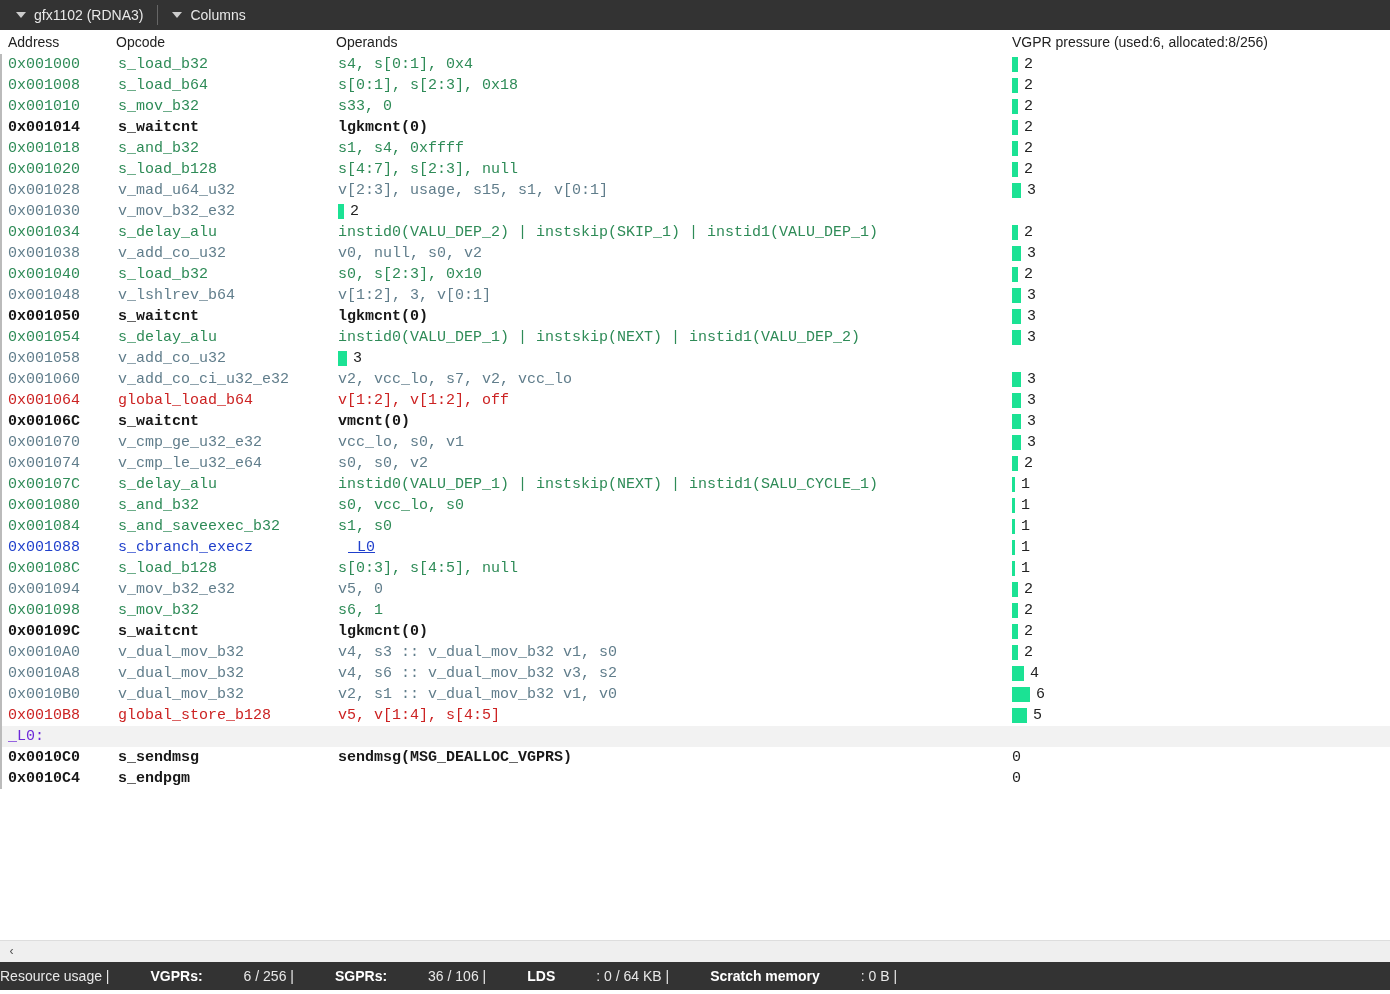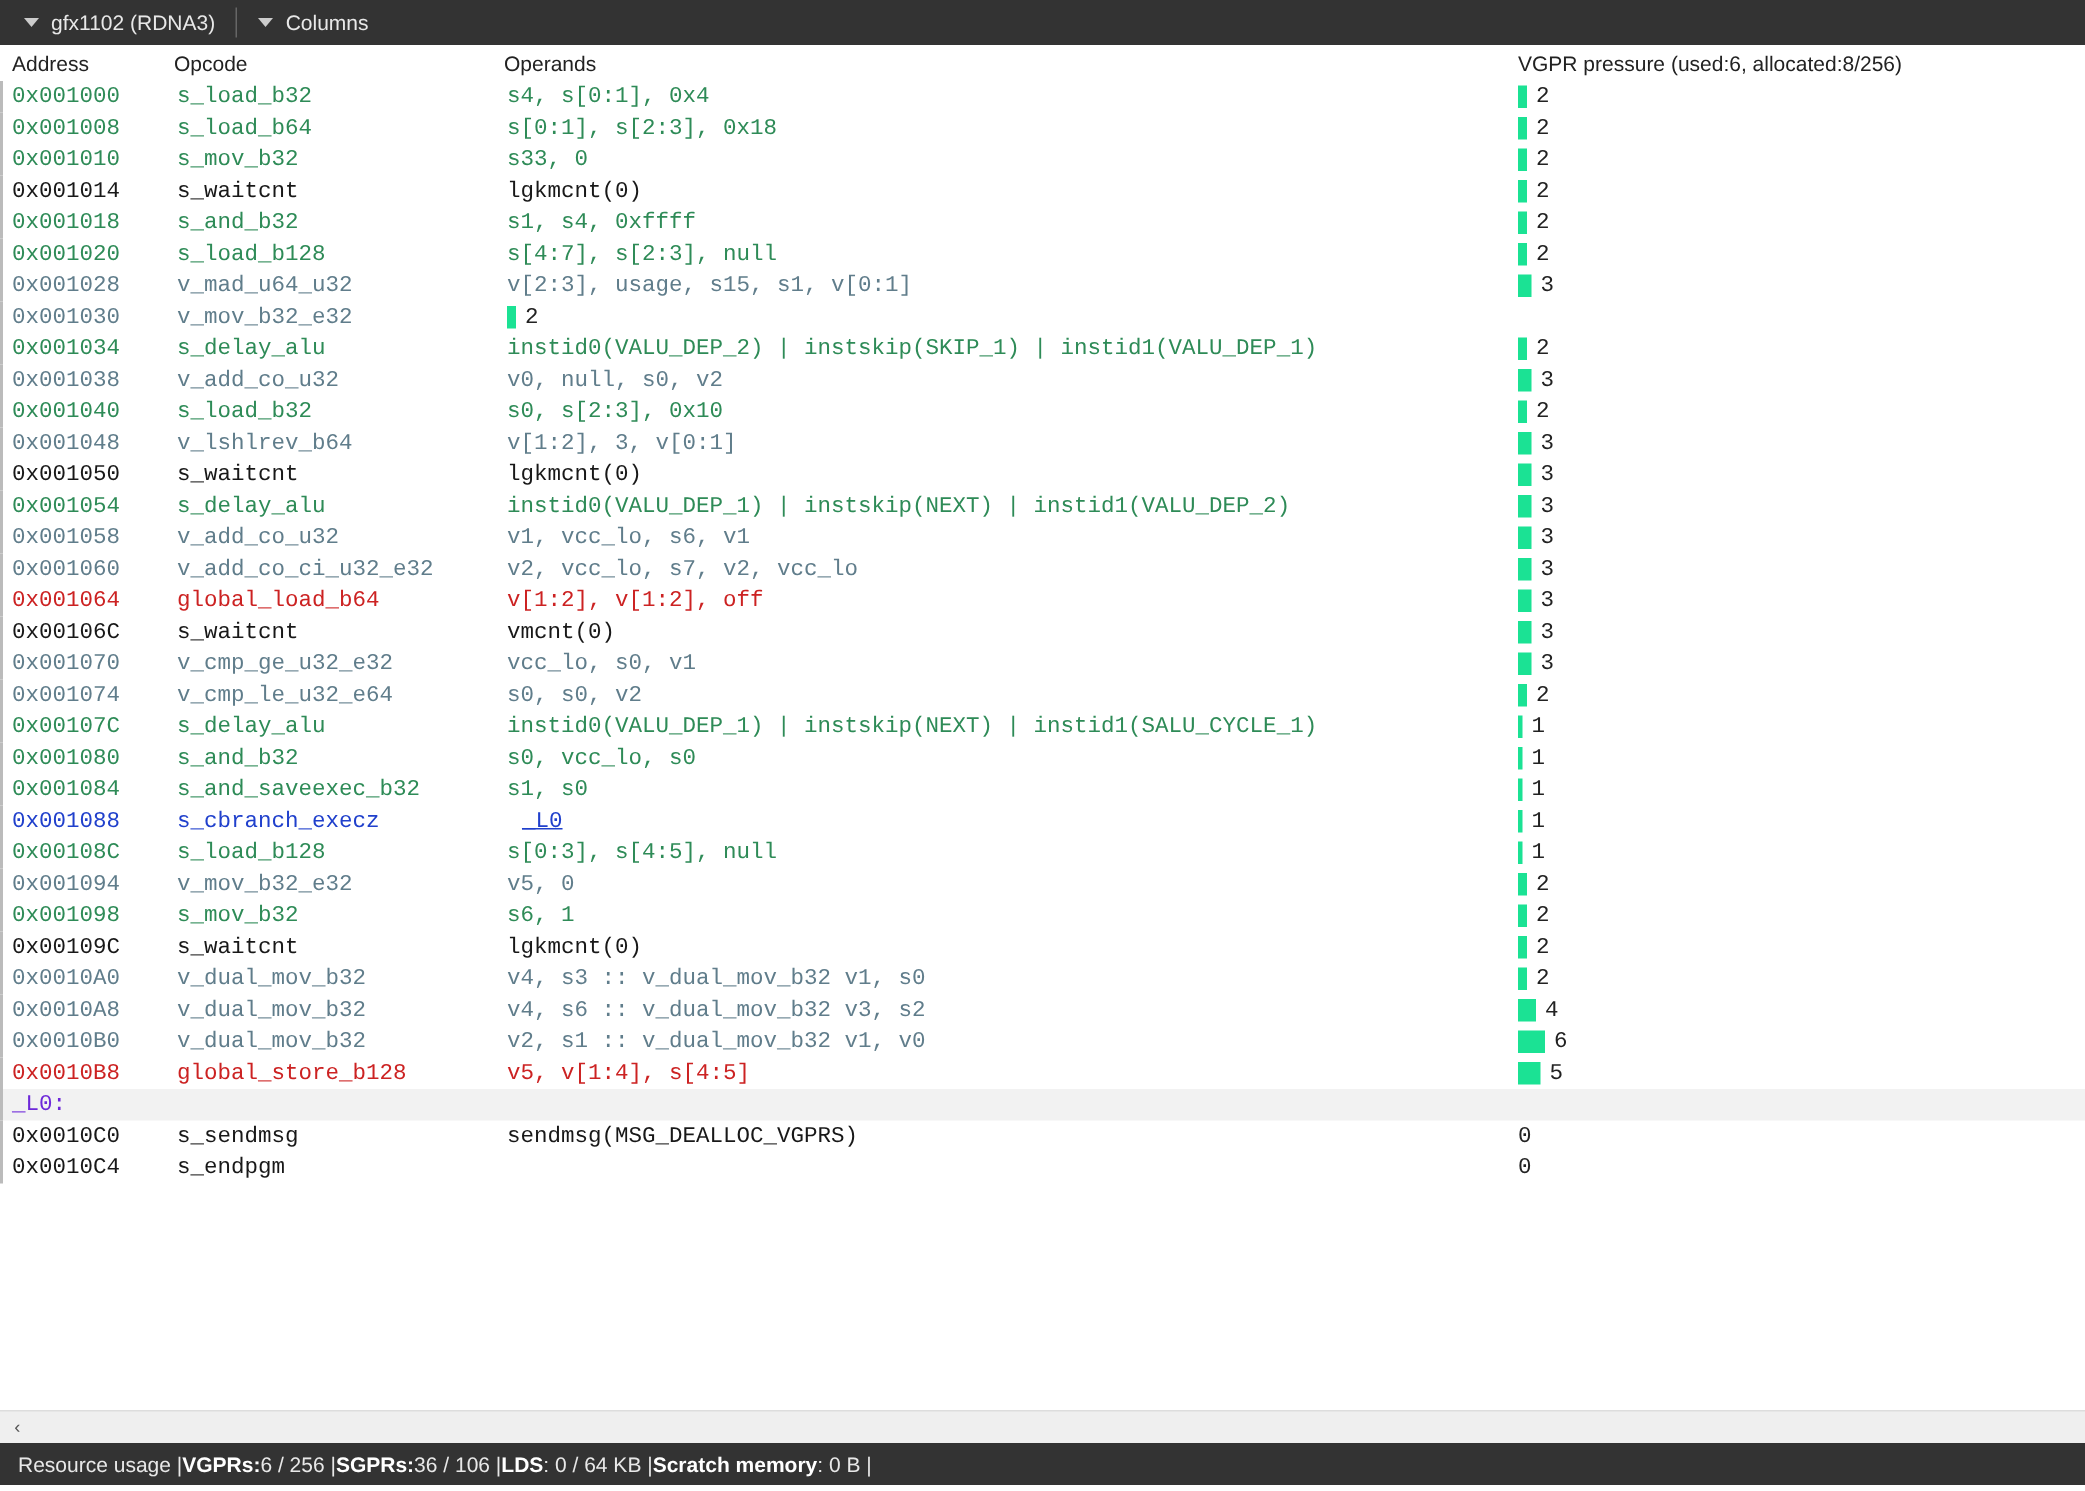--- a/index.html
+++ b/index.html
@@ -15,29 +15,29 @@
   .col-press{ width: 372px; flex: 0 0 372px; }
   .tbl { overflow-y: auto; height: calc(994px - 30px - 28px - 22px - 28px); }
   .row { display: flex; padding: 0 6px; height: 21px; line-height: 21px; border-left: 2px solid #bbb; white-space: pre; }
   .row.label { background: #f2f2f2; }
   .addr { width: 110px; flex: 0 0 110px; }
   .op   { width: 220px; flex: 0 0 220px; }
   .oper { flex: 1 1 auto; }
   .press{ width: 372px; flex: 0 0 372px; display:flex; align-items:center; gap: 6px; }
   .bar  { height: 15px; background:#1be294; display:inline-block; border: 0; }
   .c-salu { color: #2e8b57; } 
-  .c-black{ color: #181818; font-weight: 400; }
+  .c-black{ color: #181818; font-weight: 700; }
   .c-valu { color: #607d8b; } 
   .c-mem  { color: #cc2222; } 
   .c-br   { color: #2040cc; } 
   .c-lbl  { color: #6d28d9; }
   .u { text-decoration: underline; margin-left: 10px; }
   .scrollbar-bottom { height: 22px; background: #efefef; display:flex; align-items:center; padding-left:4px; color:#666; border-top:1px solid #ddd; }
   .sb-chev { font-size:12px; padding:0 4px; color:#555; }
-  .footer { height: 28px; background:#333333; color:#e8e8e8; display:flex; align-items:center; padding:0 12px; font-family:"Segoe UI",Arial,sans-serif; font-size:14px; }
+  .footer { height: 28px; background:#333333; color:#e8e8e8; display:flex; align-items:center; padding:0 0; font-family:"Segoe UI",Arial,sans-serif; font-size:14px;gap:41px; }
   .footer b { color:#fff; font-weight:600; }
 </style>
 </head>
 <body>
 
 <div class="topbar">
   <div class="top-item">
     <span class="chev"></span>
     <span>gfx1102 (RDNA3)</span>
   </div>
@@ -63,21 +63,21 @@
     <div class="row"><div class="addr c-salu">0x001018</div><div class="op c-salu">s_and_b32</div><div class="oper c-salu">s1, s4, 0xffff</div><div class="press"><span class="bar" style="width: 6px;"></span><span style="color: rgb(34, 34, 34);">2</span></div></div>
     <div class="row"><div class="addr c-salu">0x001020</div><div class="op c-salu">s_load_b128</div><div class="oper c-salu">s[4:7], s[2:3], null</div><div class="press"><span class="bar" style="width: 6px;"></span><span style="color: rgb(34, 34, 34);">2</span></div></div>
     <div class="row"><div class="addr c-valu">0x001028</div><div class="op c-valu">v_mad_u64_u32</div><div class="oper c-valu">v[2:3], usage, s15, s1, v[0:1]</div><div class="press"><span class="bar" style="width: 9px;"></span><span style="color: rgb(34, 34, 34);">3</span></div></div>
     <div class="row"><div class="addr c-valu">0x001030</div><div class="op c-valu">v_mov_b32_e32</div><div class="press"><span class="bar" style="width: 6px;"></span><span style="color: rgb(34, 34, 34);">2</span></div></div>
     <div class="row"><div class="addr c-salu">0x001034</div><div class="op c-salu">s_delay_alu</div><div class="oper c-salu">instid0(VALU_DEP_2) | instskip(SKIP_1) | instid1(VALU_DEP_1)</div><div class="press"><span class="bar" style="width: 6px;"></span><span style="color: rgb(34, 34, 34);">2</span></div></div>
     <div class="row"><div class="addr c-valu">0x001038</div><div class="op c-valu">v_add_co_u32</div><div class="oper c-valu">v0, null, s0, v2</div><div class="press"><span class="bar" style="width: 9px;"></span><span style="color: rgb(34, 34, 34);">3</span></div></div>
     <div class="row"><div class="addr c-salu">0x001040</div><div class="op c-salu">s_load_b32</div><div class="oper c-salu">s0, s[2:3], 0x10</div><div class="press"><span class="bar" style="width: 6px;"></span><span style="color: rgb(34, 34, 34);">2</span></div></div>
     <div class="row"><div class="addr c-valu">0x001048</div><div class="op c-valu">v_lshlrev_b64</div><div class="oper c-valu">v[1:2], 3, v[0:1]</div><div class="press"><span class="bar" style="width: 9px;"></span><span style="color: rgb(34, 34, 34);">3</span></div></div>
     <div class="row"><div class="addr c-black">0x001050</div><div class="op c-black">s_waitcnt</div><div class="oper c-black">lgkmcnt(0)</div><div class="press"><span class="bar" style="width: 9px;"></span><span style="color: rgb(34, 34, 34);">3</span></div></div>
     <div class="row"><div class="addr c-salu">0x001054</div><div class="op c-salu">s_delay_alu</div><div class="oper c-salu">instid0(VALU_DEP_1) | instskip(NEXT) | instid1(VALU_DEP_2)</div><div class="press"><span class="bar" style="width: 9px;"></span><span style="color: rgb(34, 34, 34);">3</span></div></div>
-    <div class="row"><div class="addr c-valu">0x001058</div><div class="op c-valu">v_add_co_u32</div><div class="oper c-valu">v1, vcc_lo, s6, v1</div><div class="press"><span class="bar" style="width: 9px;"></span><span style="color: rgb(34, 34, 34);">3</span></div></div>
+    <div class="row"><div class="addr c-valu">0x001058</div><div class="op c-valu">v_add_co_u32</div><div class="press"><span class="bar" style="width: 9px;"></span><span style="color: rgb(34, 34, 34);">3</span></div></div>
     <div class="row"><div class="addr c-valu">0x001060</div><div class="op c-valu">v_add_co_ci_u32_e32</div><div class="oper c-valu">v2, vcc_lo, s7, v2, vcc_lo</div><div class="press"><span class="bar" style="width: 9px;"></span><span style="color: rgb(34, 34, 34);">3</span></div></div>
     <div class="row"><div class="addr c-mem">0x001064</div><div class="op c-mem">global_load_b64</div><div class="oper c-mem">v[1:2], v[1:2], off</div><div class="press"><span class="bar" style="width: 9px;"></span><span style="color: rgb(34, 34, 34);">3</span></div></div>
     <div class="row"><div class="addr c-black">0x00106C</div><div class="op c-black">s_waitcnt</div><div class="oper c-black">vmcnt(0)</div><div class="press"><span class="bar" style="width: 9px;"></span><span style="color: rgb(34, 34, 34);">3</span></div></div>
     <div class="row"><div class="addr c-valu">0x001070</div><div class="op c-valu">v_cmp_ge_u32_e32</div><div class="oper c-valu">vcc_lo, s0, v1</div><div class="press"><span class="bar" style="width: 9px;"></span><span style="color: rgb(34, 34, 34);">3</span></div></div>
     <div class="row"><div class="addr c-valu">0x001074</div><div class="op c-valu">v_cmp_le_u32_e64</div><div class="oper c-valu">s0, s0, v2</div><div class="press"><span class="bar" style="width: 6px;"></span><span style="color: rgb(34, 34, 34);">2</span></div></div>
     <div class="row"><div class="addr c-salu">0x00107C</div><div class="op c-salu">s_delay_alu</div><div class="oper c-salu">instid0(VALU_DEP_1) | instskip(NEXT) | instid1(SALU_CYCLE_1)</div><div class="press"><span class="bar" style="width: 3px;"></span><span style="color: rgb(34, 34, 34);">1</span></div></div>
     <div class="row"><div class="addr c-salu">0x001080</div><div class="op c-salu">s_and_b32</div><div class="oper c-salu">s0, vcc_lo, s0</div><div class="press"><span class="bar" style="width: 3px;"></span><span style="color: rgb(34, 34, 34);">1</span></div></div>
     <div class="row"><div class="addr c-salu">0x001084</div><div class="op c-salu">s_and_saveexec_b32</div><div class="oper c-salu">s1, s0</div><div class="press"><span class="bar" style="width: 3px;"></span><span style="color: rgb(34, 34, 34);">1</span></div></div>
     <div class="row"><div class="addr c-br">0x001088</div><div class="op c-br">s_cbranch_execz</div><div class="oper c-br u">_L0</div><div class="press"><span class="bar" style="width: 3px;"></span><span style="color: rgb(34, 34, 34);">1</span></div></div>
     <div class="row"><div class="addr c-salu">0x00108C</div><div class="op c-salu">s_load_b128</div><div class="oper c-salu">s[0:3], s[4:5], null</div><div class="press"><span class="bar" style="width: 3px;"></span><span style="color: rgb(34, 34, 34);">1</span></div></div>

